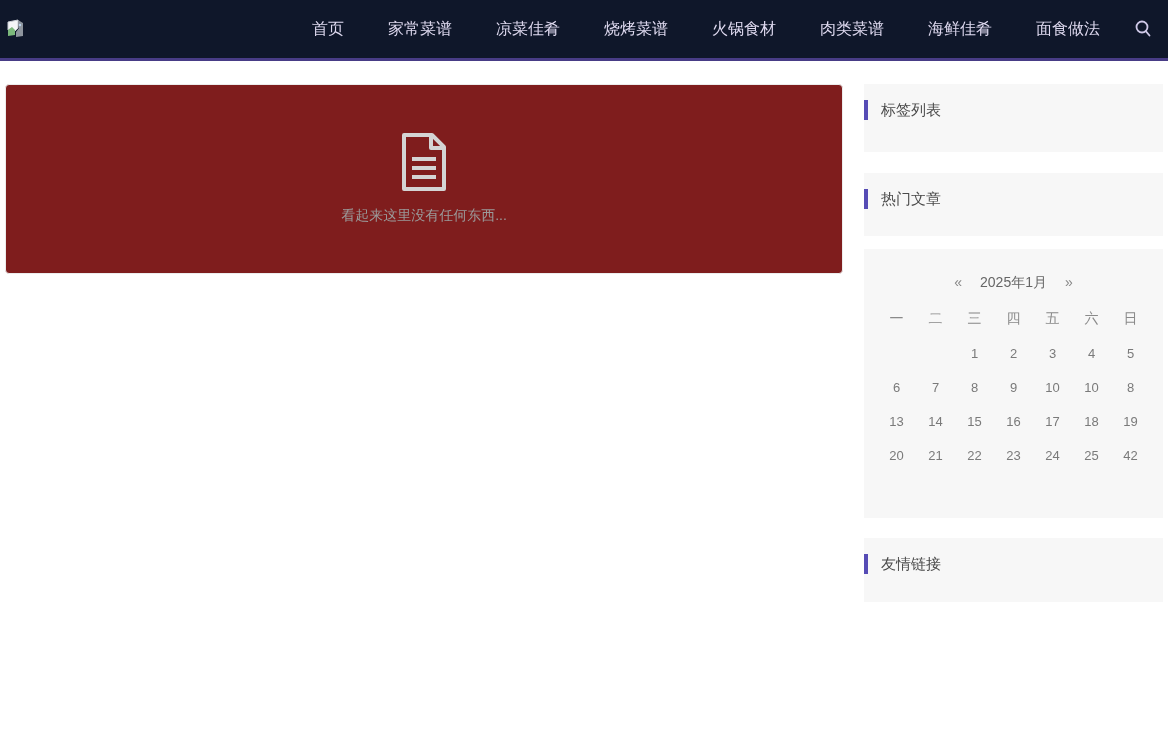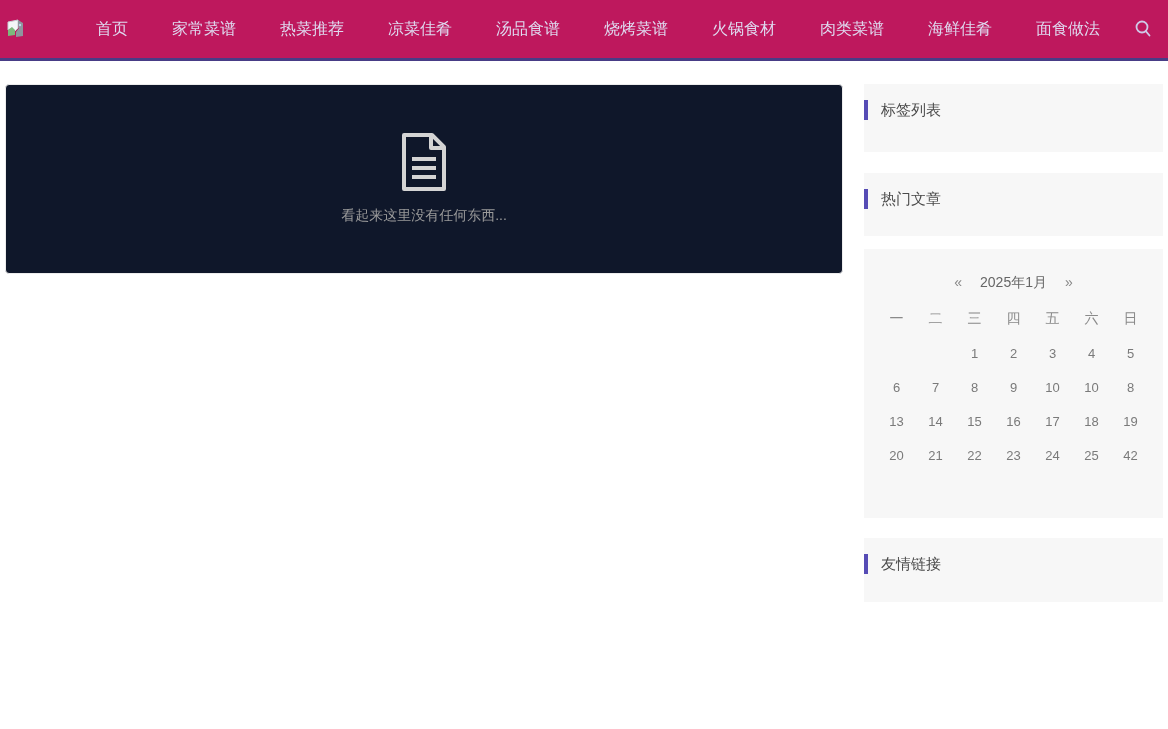--- a/index.html
+++ b/index.html
@@ -4,21 +4,21 @@
 <style>
   * { margin:0; padding:0; box-sizing:border-box; }
   html,body { background:#ffffff; }
   body {
     width:1168px; height:729px;
     font-family:"Liberation Sans","DejaVu Sans",sans-serif;
     overflow:hidden;
   }
   
   .topbar {
-    height:61px; background:#be185d;
+    height:61px; background:#0f172a;
     border-bottom:3px solid #483C86;
     display:flex; align-items:center;
     padding:0 6px;
   }
   .logo {
     width:20px; height:22px; margin-left:0;
     display:flex; align-items:center; justify-content:center;
     flex:0 0 auto;
   }
   .nav { margin-left:auto; display:flex; align-items:center; list-style:none; }
@@ -30,21 +30,21 @@
     width:30px; height:30px; margin:0 4px 0 6px;
     display:flex; align-items:center; justify-content:center;
     background:transparent; border:none; cursor:pointer; flex:0 0 auto;
   }
   
   .page-body {
     display:flex; padding:23px 5px 0 5px; gap:21px; align-items:flex-start;
   }
   .content-panel {
     width:838px; height:190px;
-    background:#0f172a; border:1px solid #ececec; border-radius:4px;
+    background:#7f1d1d; border:1px solid #ececec; border-radius:4px;
     display:flex; flex-direction:column; align-items:center; justify-content:center;
   }
   .empty-state { display:flex; flex-direction:column; align-items:center; }
   .empty-text { margin-top:16px; color:#9b9b9b; font-size:14px; }
   
   .sidebar { width:299px; flex:0 0 auto; }
   .side-section {
     background:#f7f7f7; position:relative;
   }
   .sec-hot    { height:63px;  margin-bottom:13px; }
@@ -84,23 +84,21 @@
       <polygon points="1,3 11,1 11,9 8,12 5,9 1,11" fill="#f4f6f8" stroke="#c9ced4" stroke-width="1"></polygon>
       <polygon points="1,11 5,8 8,11 8,16 1,17" fill="#7cb97c"></polygon>
       <polygon points="11,1 16,4 16,17 9,18 9,13 12,9 11,6" fill="#8e959e"></polygon>
       <circle cx="13" cy="6" r="1.2" fill="#bcd4ee"></circle>
     </svg>
   </span>
 
   <ul class="nav">
     <li class="nav-item">首页</li>
     <li class="nav-item">家常菜谱</li>
-    <li class="nav-item">热菜推荐</li>
     <li class="nav-item">凉菜佳肴</li>
-    <li class="nav-item">汤品食谱</li>
     <li class="nav-item">烧烤菜谱</li>
     <li class="nav-item">火锅食材</li>
     <li class="nav-item">肉类菜谱</li>
     <li class="nav-item">海鲜佳肴</li>
     <li class="nav-item">面食做法</li>
   </ul>
 
   <button class="search-btn">
     <span class="icon-wrap">
       <svg width="20" height="20" viewBox="0 0 20 20">

